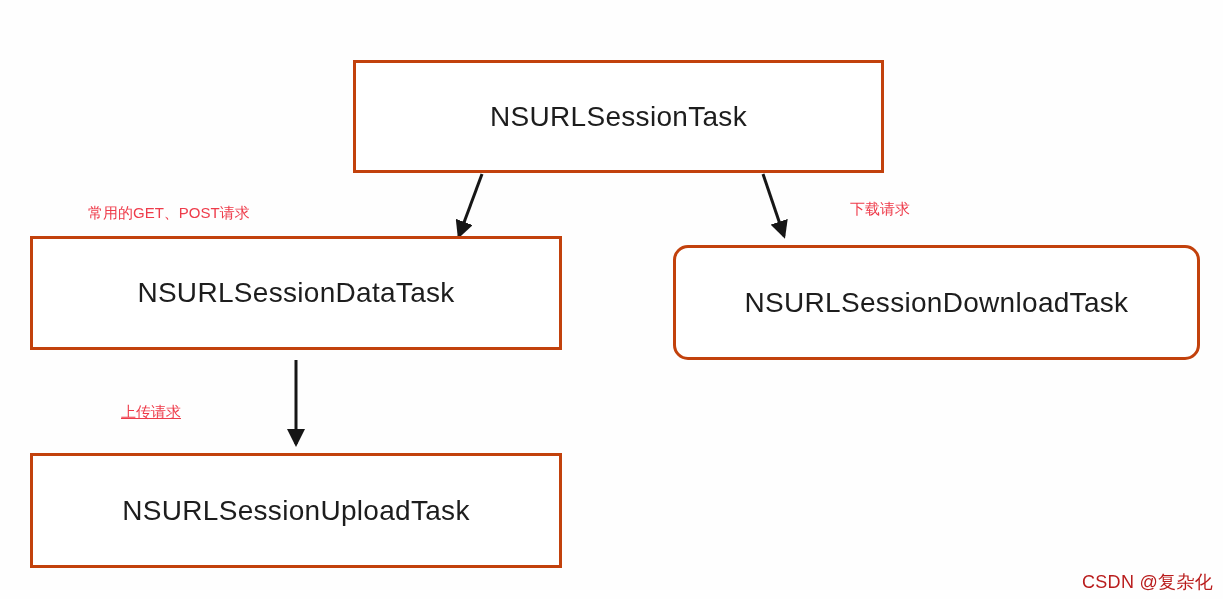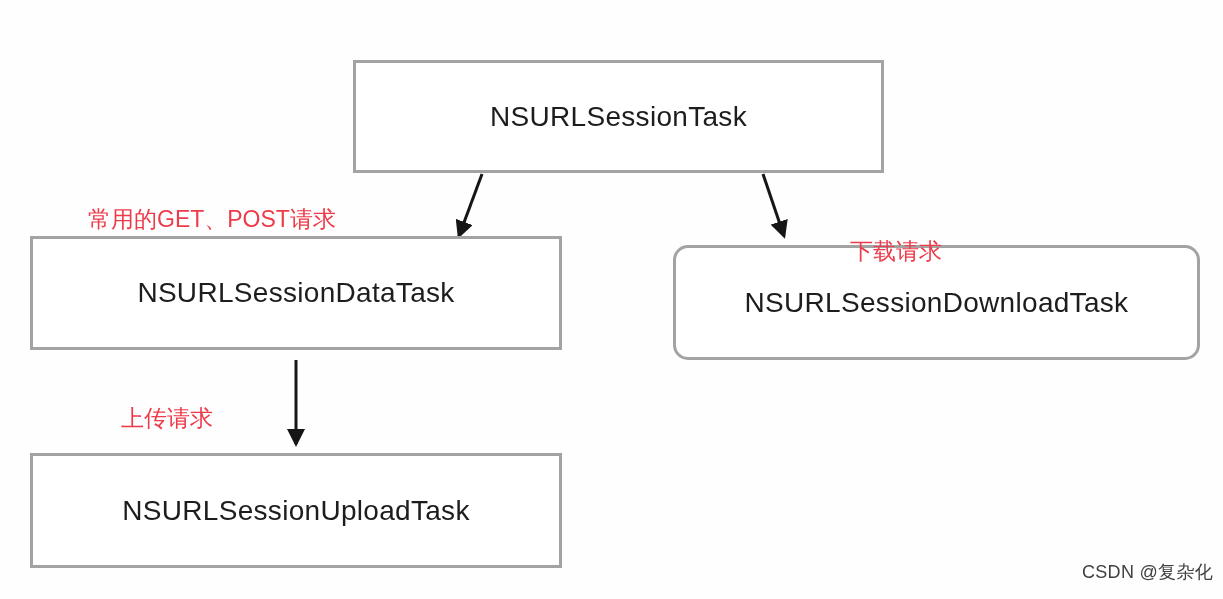--- a/index.html
+++ b/index.html
@@ -11,59 +11,59 @@
     position: relative;
     width: 1223px;
     height: 599px;
     background: #fefefe;
     font-family: "Liberation Sans", "DejaVu Sans", sans-serif;
     overflow: hidden;
   }
   .node {
     position: absolute;
     box-sizing: border-box;
-    border: 3px solid #a3a3a3;
+    border: 3px solid #c2410c;
     background: #ffffff;
     display: flex;
     align-items: center;
     justify-content: center;
     font-size: 28px;
     color: #1d1d1d;
     letter-spacing: 0.3px;
     white-space: nowrap;
   }
   .node-root     { left: 353px; top: 60px;  width: 531px; height: 113px; }
   .node-data     { left: 30px;  top: 236px; width: 532px; height: 114px; }
   .node-download { left: 673px; top: 245px; width: 527px; height: 115px; border-radius: 15px; }
   .node-upload   { left: 30px;  top: 453px; width: 532px; height: 115px; }
 
   .edge-label {
     position: absolute;
     color: #ee3b4a;
-    font-size: 23px;
+    font-size: 15px;
     white-space: nowrap;
   }
   .label-getpost  { left: 88px;  top: 204px; }
-  .label-download { left: 850px; top: 200px; margin-top: 36px; }
-  .label-upload   { left: 121px; top: 403px; }
+  .label-download { left: 850px; top: 200px; }
+  .label-upload   { left: 121px; top: 403px; text-decoration: underline; }
 
   .arrow-layer {
     position: absolute;
     left: 0; top: 0;
     width: 1223px;
     height: 599px;
     pointer-events: none;
   }
 
   .watermark {
     position: absolute;
     right: 10px;
-    bottom: 15px;
+    bottom: 5px;
     font-size: 18px;
-    color: #404040;
+    color: #b91c1c;
     letter-spacing: 0.3px;
     text-align: center;
   }
 </style>
 </head>
 <body>
 
 <div class="canvas">
 
   <svg class="arrow-layer" viewBox="0 0 1223 599" xmlns="http://www.w3.org/2000/svg">

